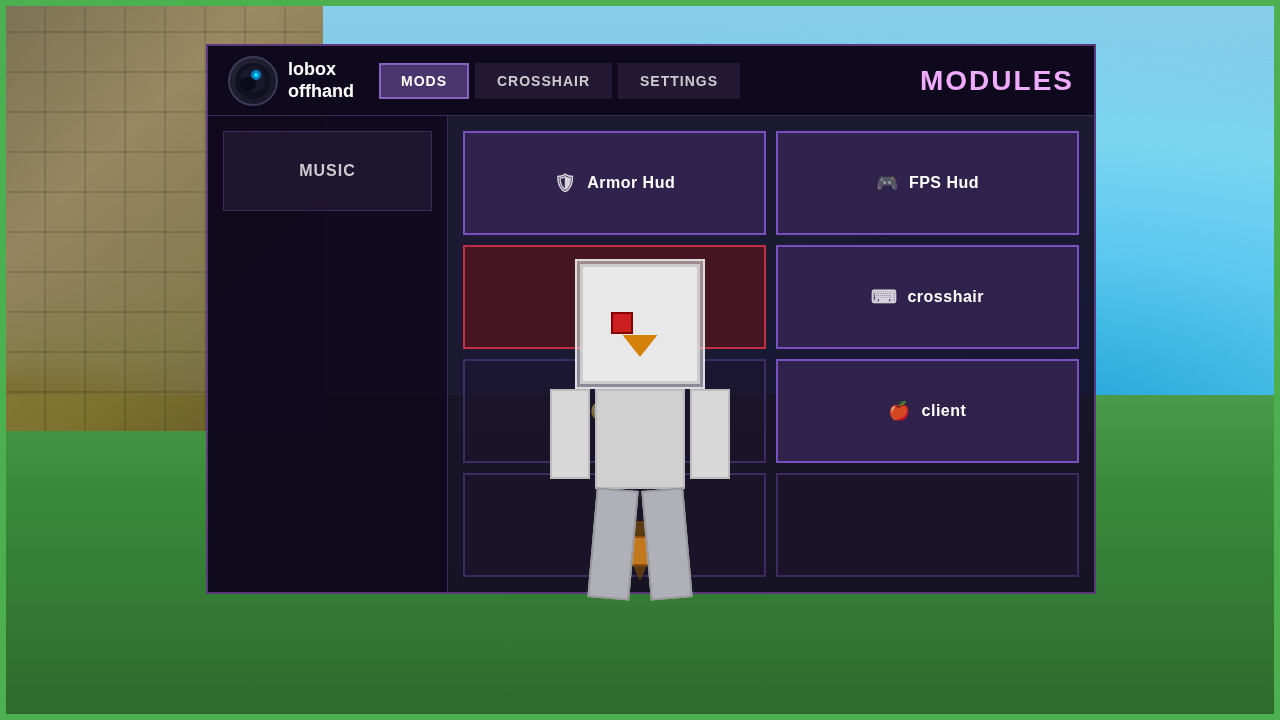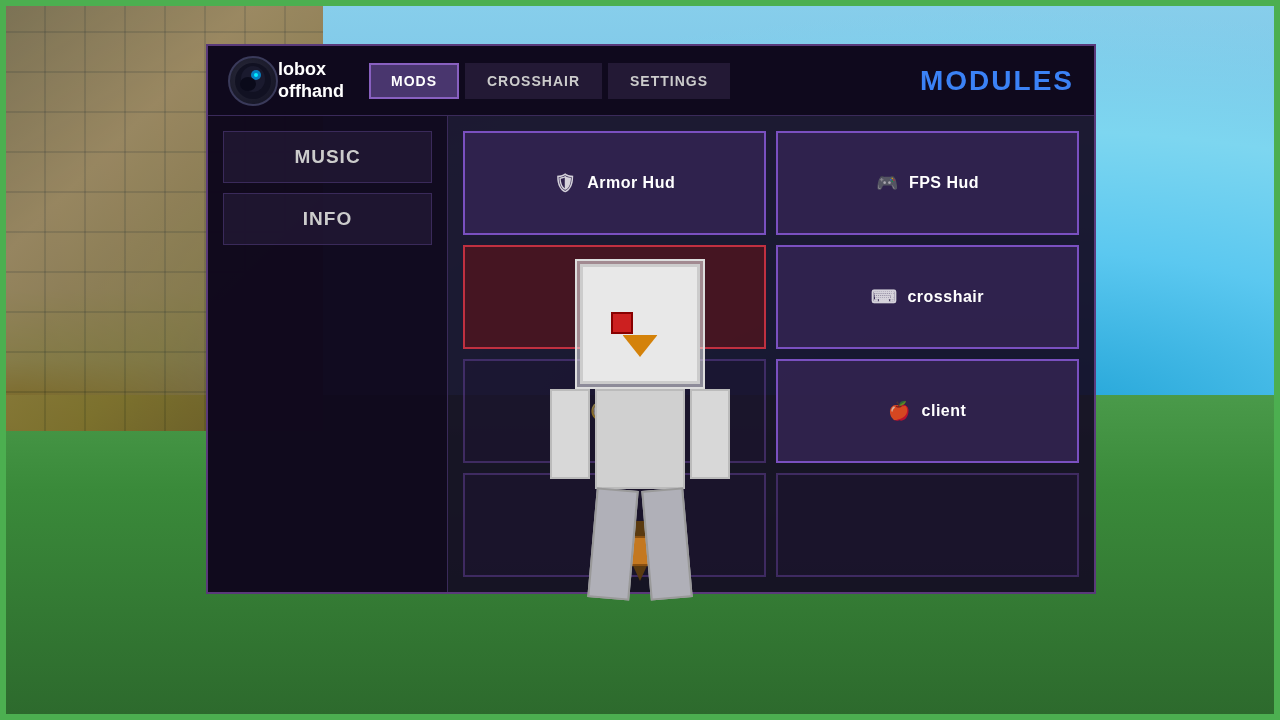--- a/index.html
+++ b/index.html
@@ -72,20 +72,21 @@
       padding: 10px 20px;
       background: rgba(15, 8, 28, 0.95);
       border-bottom: 1px solid #3a2a5a;
       height: 70px;
       gap: 15px;
     }
 
     .logo-area {
       display: flex;
       align-items: center;
+      gap: 10px;
       margin-right: 10px;
     }
 
     .logo-icon {
       width: 50px;
       height: 50px;
       border-radius: 50%;
       background: radial-gradient(circle at 40% 40%, #2a2a3a, #111122);
       border: 2px solid #3a3a5a;
       display: flex;
@@ -125,21 +126,21 @@
     .nav-tab.active {
       background: rgba(80, 60, 120, 0.9);
       border-color: #8860c0;
       color: #fff;
     }
 
     .modules-title {
       margin-left: auto;
       font-size: 28px;
       font-weight: 900;
-      color: #3b82f6;
+      color: #f0abfc;
       letter-spacing: 2px;
       font-family: 'Arial Black', sans-serif;
     }
 
     
     .content-area {
       display: flex;
       flex: 1;
       overflow: hidden;
     }
@@ -149,22 +150,22 @@
       width: 240px;
       background: rgba(15, 8, 28, 0.8);
       border-right: 1px solid #3a2a5a;
       padding: 15px;
       display: flex;
       flex-direction: column;
       gap: 10px;
     }
 
     .sidebar-item {
-      padding: 14px 20px;
-      font-size: 19px;
+      padding: 30px 20px;
+      font-size: 16px;
       font-weight: bold;
       letter-spacing: 1px;
       text-transform: uppercase;
       color: #ccc;
       background: rgba(40, 28, 60, 0.6);
       border: 1px solid #3a2a5a;
       cursor: pointer;
       text-align: center;
     }
 
@@ -387,21 +388,20 @@
         <div class="nav-tab">SETTINGS</div>
       </div>
 
       <div class="modules-title">MODULES</div>
     </div>
 
     <div class="content-area">
 
       <div class="sidebar">
         <div class="sidebar-item">MUSIC</div>
-        <div class="sidebar-item">info</div>
       </div>
 
       <div class="main-grid">
 
         <div class="module-btn active">
           <span class="module-icon">🛡</span>
           <span>Armor Hud</span>
         </div>
 
         <div class="module-btn active">

